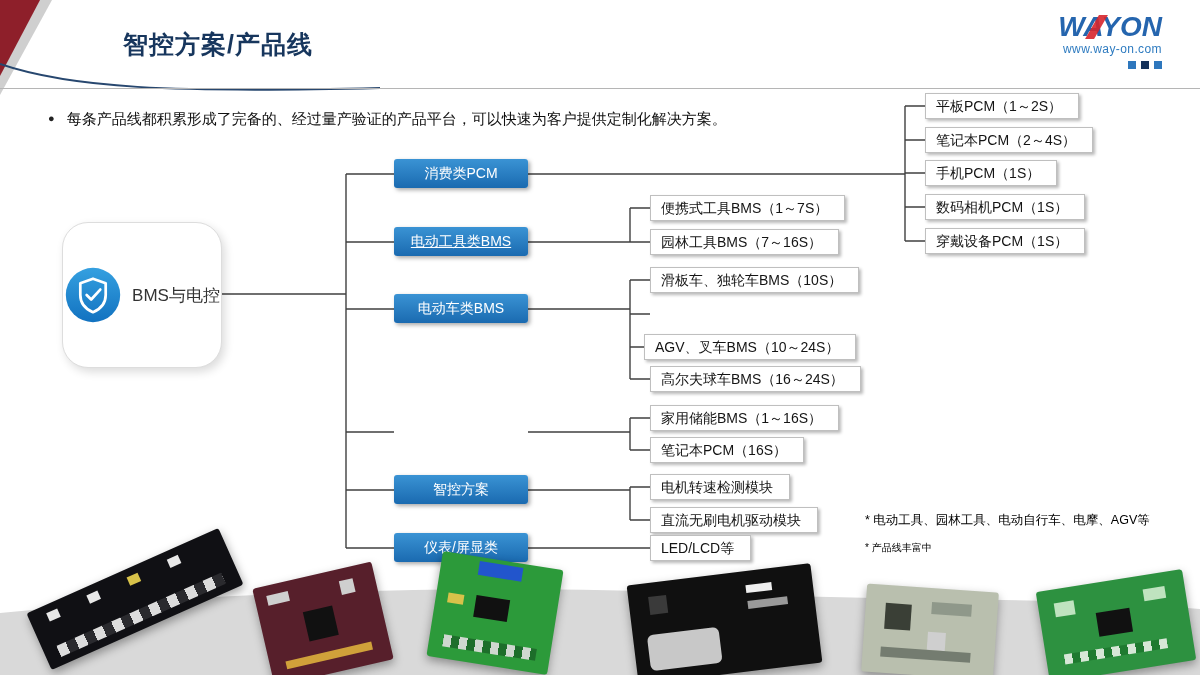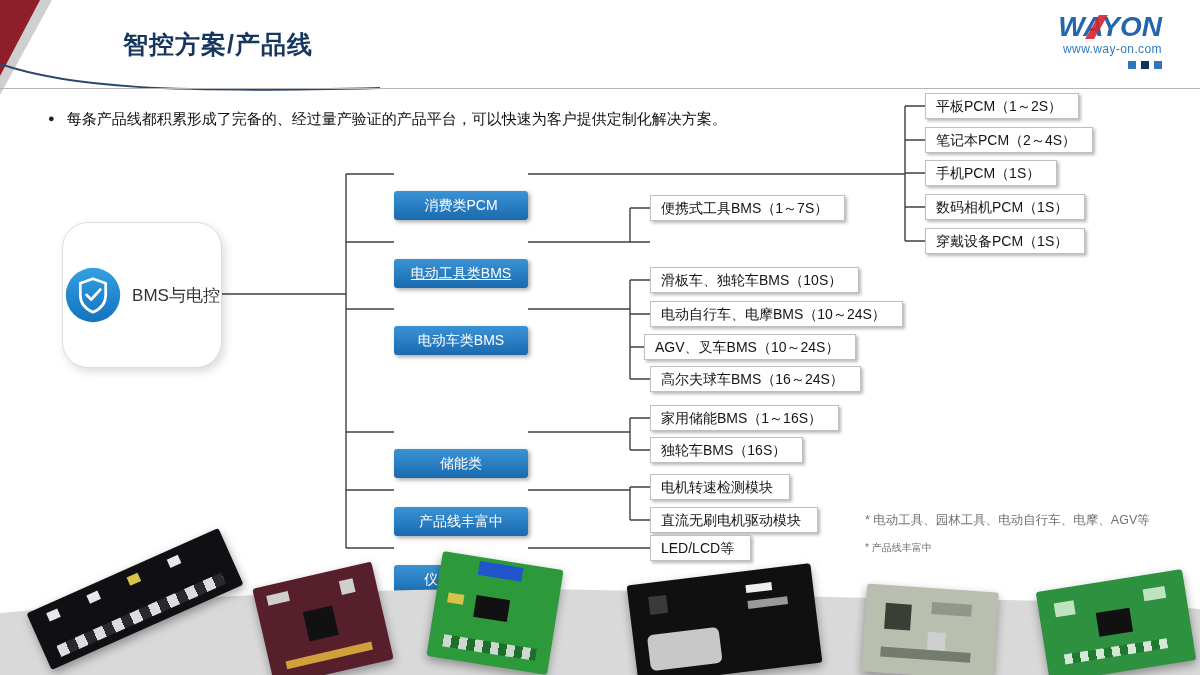--- a/index.html
+++ b/index.html
@@ -27,26 +27,26 @@
   .intro{position:absolute;left:48px;top:110px;font-size:15px;color:#111;}
   .intro .bullet{font-size:11px;vertical-align:2px;margin-right:12px;color:#222;}
   
   .connectors{position:absolute;left:0;top:0;width:1200px;height:675px;pointer-events:none;z-index:1;}
   .root-card{position:absolute;left:62px;top:222px;width:158px;height:144px;background:#fff;
     border:1px solid #ddd;border-radius:26px;box-shadow:3px 4px 10px rgba(0,0,0,.14);
     display:flex;flex-direction:row;align-items:center;justify-content:center;gap:10px;z-index:2;}
   .root-label{font-size:17px;color:#333;}
   .cat-btn{position:absolute;width:134px;height:29px;line-height:29px;text-align:center;
     color:#fff;font-size:14px;background:linear-gradient(180deg,#3a93d4,#1a6ab0);
-    border-radius:3px;box-shadow:2px 2px 4px rgba(0,0,0,.35);z-index:2;margin-top:32px;}
+    border-radius:3px;box-shadow:2px 2px 4px rgba(0,0,0,.35);z-index:2;}
   .cat-btn.underlined{text-decoration:underline;}
   .leaf{position:absolute;height:26px;line-height:24px;background:#fff;border:1px solid #bfbfbf;
     box-shadow:2px 2px 3px rgba(0,0,0,.28);font-size:14px;padding:0 16px 11px 10px;
     white-space:nowrap;box-sizing:border-box;z-index:2;color:#141414;}
-  .note{position:absolute;font-size:12.5px;color:#737373;white-space:nowrap;z-index:2;}
+  .note{position:absolute;font-size:12.5px;color:#000000;white-space:nowrap;z-index:2;}
   
   .band{position:absolute;left:0;top:583px;width:1200px;height:92px;z-index:3;}
   .board{position:absolute;border-radius:3px;box-shadow:0 4px 10px rgba(0,0,0,.35);z-index:4;}
   .chip{position:absolute;}
   .b1{left:30px;top:568px;width:210px;height:62px;background:#101014;transform:rotate(-24deg);}
   .b2{left:262px;top:574px;width:122px;height:100px;background:#571f2b;transform:rotate(-13deg);}
   .b3{left:434px;top:560px;width:122px;height:106px;background:#2c9a3a;transform:rotate(9deg);}
   .b4{left:632px;top:574px;width:185px;height:100px;background:#101010;transform:rotate(-7deg);}
   .b5{left:864px;top:588px;width:132px;height:88px;background:#b9bfae;transform:rotate(4deg);}
   .b6{left:1042px;top:580px;width:148px;height:92px;background:#2d9140;transform:rotate(-9deg);}
@@ -105,39 +105,38 @@
       <circle cx="32" cy="32" r="30" fill="url(#g1)"></circle>
       <path d="M32 14 L46 19 V32 C46 42 39 48 32 51 C25 48 18 42 18 32 V19 Z" fill="none" stroke="#fff" stroke-width="3" stroke-linejoin="round"></path>
       <path d="M25 32 L30 37 L40 26" fill="none" stroke="#fff" stroke-width="3" stroke-linecap="round" stroke-linejoin="round"></path>
     </svg>
     <div class="root-label">BMS与电控</div>
   </div>
 
   <div class="cat-btn" style="left:394px;top:159px">消费类PCM</div>
   <div class="cat-btn underlined" style="left:394px;top:227px">电动工具类BMS</div>
   <div class="cat-btn" style="left:394px;top:294px">电动车类BMS</div>
-  <div class="cat-btn" style="left:394px;top:417px">储能类</div>
-  <div class="cat-btn" style="left:394px;top:475px">产品线丰富中</div>
+  <div class="cat-btn" style="left:394px;top:475px">智控方案</div>
   <div class="cat-btn" style="left:394px;top:533px">仪表/屏显类</div>
 
   <div class="leaf" style="left:925px;top:93px">平板PCM（1～2S）</div>
   <div class="leaf" style="left:925px;top:127px">笔记本PCM（2～4S）</div>
   <div class="leaf" style="left:925px;top:160px">手机PCM（1S）</div>
   <div class="leaf" style="left:925px;top:194px">数码相机PCM（1S）</div>
   <div class="leaf" style="left:925px;top:228px">穿戴设备PCM（1S）</div>
 
   <div class="leaf" style="left:650px;top:195px">便携式工具BMS（1～7S）</div>
+  <div class="leaf" style="left:650px;top:229px">园林工具BMS（7～16S）</div>
 
   <div class="leaf" style="left:650px;top:267px">滑板车、独轮车BMS（10S）</div>
-  <div class="leaf" style="left:650px;top:301px">电动自行车、电摩BMS（10～24S）</div>
   <div class="leaf" style="left:644px;top:334px">AGV、叉车BMS（10～24S）</div>
   <div class="leaf" style="left:650px;top:366px">高尔夫球车BMS（16～24S）</div>
 
   <div class="leaf" style="left:650px;top:405px">家用储能BMS（1～16S）</div>
-  <div class="leaf" style="left:650px;top:437px">独轮车BMS（16S）</div>
+  <div class="leaf" style="left:650px;top:437px">笔记本PCM（16S）</div>
 
   <div class="leaf" style="left:650px;top:507px">直流无刷电机驱动模块</div>
   <div class="leaf" style="left:650px;top:474px">电机转速检测模块</div>
 
   <div class="leaf" style="left:650px;top:535px">LED/LCD等</div>
 
   <div class="note" style="left:865px;top:512px">* 电动工具、园林工具、电动自行车、电摩、AGV等</div>
   <div class="note" style="left:865px;top:541px;font-size:10px">* 产品线丰富中</div>
 
   <svg class="band" viewBox="0 0 1200 92" preserveAspectRatio="none">

